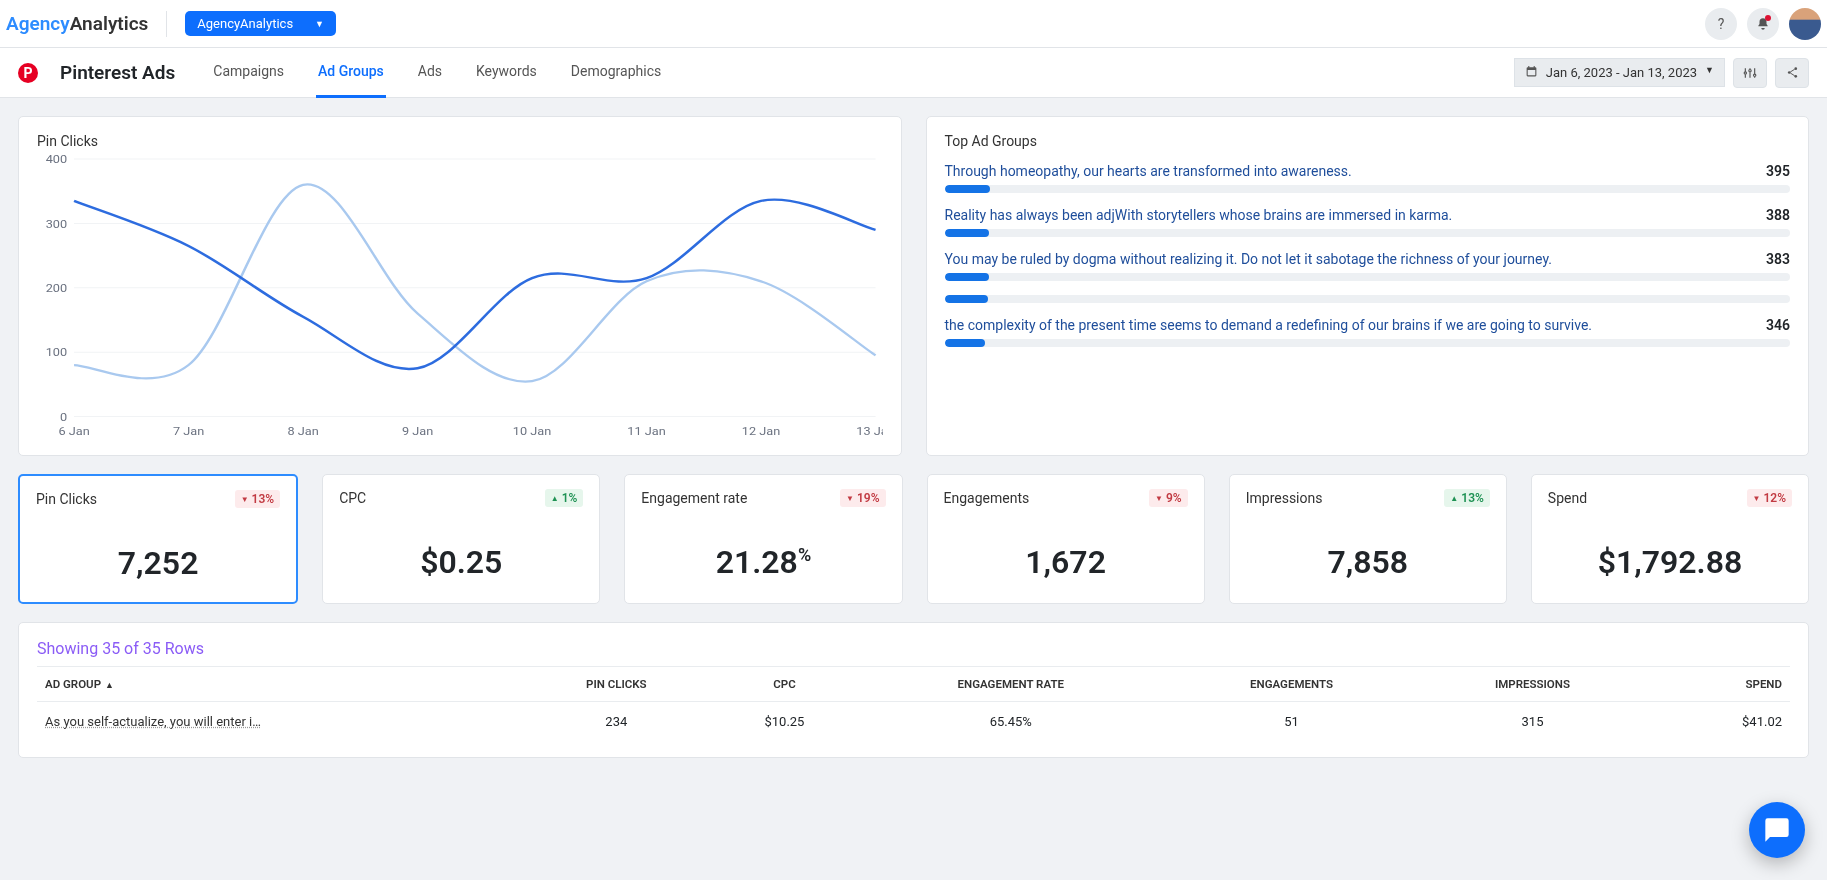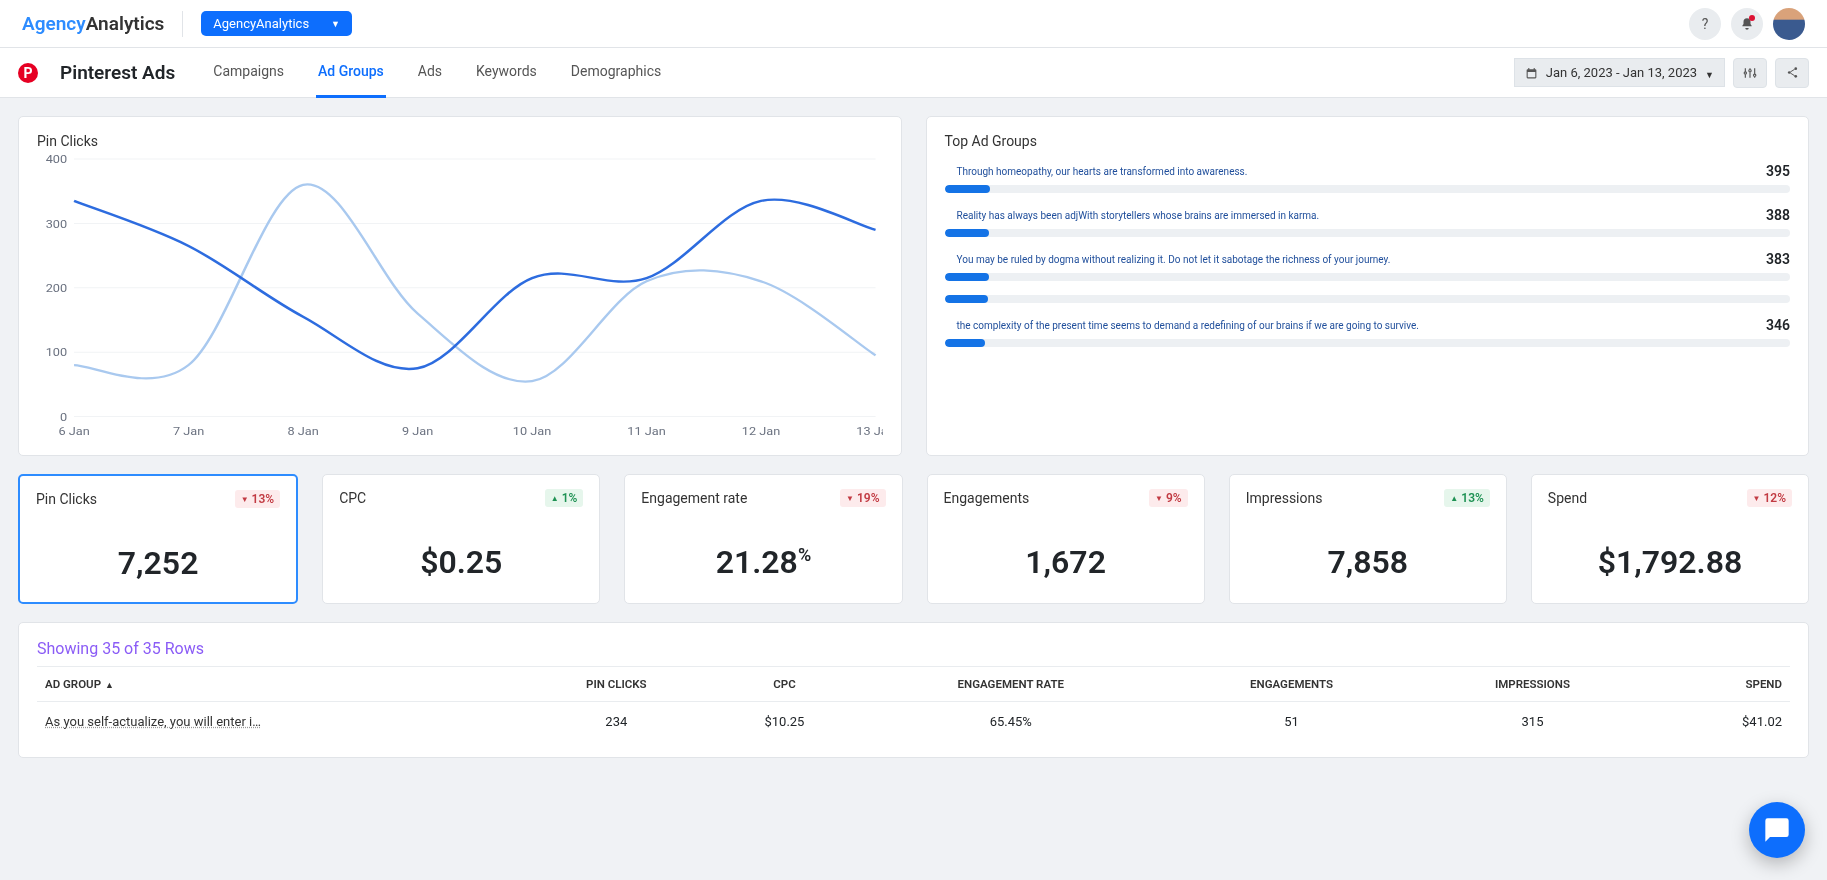--- a/index.html
+++ b/index.html
@@ -1,19 +1,19 @@
 <!DOCTYPE html>
 <html><head>
 <meta charset="utf-8">
 <style>
   * { box-sizing: border-box; }
   body { margin:0; font-family:-apple-system,BlinkMacSystemFont,"Segoe UI",Roboto,Helvetica,Arial,sans-serif; background:#f0f2f5; color:#212529; width:1827px; }
 
   
-  .top-header { background:#fff; border-bottom:1px solid #e1e4e8; height:48px; display:flex; align-items:center; padding:0 22px; justify-content:space-between; }
+  .top-header { background:#fff; border-bottom:1px solid #e1e4e8; height:48px; display:flex; align-items:center; padding:0 6px; justify-content:space-between; }
   .top-header .left { display:flex; align-items:center; gap:18px; }
   .logo { font-size:19px; font-weight:600; display:flex; align-items:center; }
   .logo .a1 { color:#2d8cff; }
   .logo .a2 { color:#333; }
   .vbar { width:1px; height:26px; background:#e1e4e8; }
   .workspace-btn { background:#0d6efd; color:#fff; font-size:13px; padding:5px 12px; border-radius:5px; display:inline-flex; align-items:center; gap:22px; cursor:pointer; }
   .workspace-btn .caret { font-size:9px; }
   .top-header .right { display:flex; align-items:center; gap:10px; }
   .circle-btn { width:32px; height:32px; border-radius:50%; background:#e9ecef; display:flex; align-items:center; justify-content:center; color:#555; font-size:14px; cursor:pointer; position:relative; }
   .alert-dot { position:absolute; top:7px; right:8px; width:6px; height:6px; background:#d13; border-radius:50%; }
@@ -21,40 +21,40 @@
 
   
   .sub-header { background:#fff; border-bottom:1px solid #e1e4e8; height:50px; display:flex; align-items:center; padding:0 18px; justify-content:space-between; }
   .sub-left { display:flex; align-items:center; gap:22px; }
   .brand-icon { width:20px; height:20px; border-radius:50%; background:#e60023; color:#fff; display:flex; align-items:center; justify-content:center; font-weight:700; font-size:14px; }
   .page-title { font-size:19px; font-weight:600; }
   .tabs { display:flex; gap:30px; margin-left:14px; }
   .tab { font-size:14px; color:#555; padding:16px 2px; cursor:pointer; border-bottom:3px solid transparent; }
   .tab.active { color:#0d6efd; border-bottom-color:#0d6efd; font-weight:500; }
   .sub-right { display:flex; align-items:center; gap:8px; }
-  .date-btn { background:#e9ecef; border:1px solid #dde2e7; border-radius:0; font-size:13px; padding:6px 10px; display:flex; align-items:flex-end; gap:8px; color:#333; cursor:pointer; }
+  .date-btn { background:#e9ecef; border:1px solid #dde2e7; border-radius:0; font-size:13px; padding:6px 10px; display:flex; align-items:flex-start; gap:8px; color:#333; cursor:pointer; }
   .sq-btn { background:#e9ecef; border:1px solid #dde2e7; border-radius:4px; width:34px; height:30px; display:flex; align-items:center; justify-content:center; color:#555; cursor:pointer; }
 
   
   .content { padding:18px; }
   .row { display:flex; gap:24px; }
   .panel { background:#fff; border:1px solid #e1e4e8; border-radius:5px; padding:16px 18px; }
   .panel-title { font-size:14px; color:#333; margin-bottom:8px; }
 
   
   .chart-panel { flex:1; height:340px; position:relative; }
   .chart-area { position:absolute; left:18px; right:18px; top:38px; bottom:14px; }
   .chart-svg { width:100%; height:100%; }
   .grid-line { stroke:#f1f3f5; stroke-width:1; }
 
   
   .adg-panel { flex:1; height:340px; }
   .adg-item { margin-top:14px; }
   .adg-row { display:flex; justify-content:space-between; align-items:center; gap:12px; }
-  .adg-name { color:#1f4e9b; font-size:10px; cursor:pointer;margin-left:12px; }
+  .adg-name { color:#1f4e9b; font-size:14px; cursor:pointer; }
   .adg-val { font-weight:600; font-size:14px; }
   .adg-bar { height:8px; background:#edf0f3; border-radius:4px; margin-top:6px; position:relative; overflow:hidden; }
   .adg-bar .fill { position:absolute; left:0; top:0; bottom:0; background:#1473e6; border-radius:4px; }
 
   
   .kpi-row { display:flex; gap:24px; margin-top:18px; }
   .kpi { flex:1; background:#fff; border:1px solid #e1e4e8; border-radius:5px; padding:14px 16px 20px; cursor:pointer; }
   .kpi.active { border:2px solid #2d8cff; }
   .kpi-head { display:flex; justify-content:space-between; align-items:center; }
   .kpi-label { font-size:14px; color:#333; }

